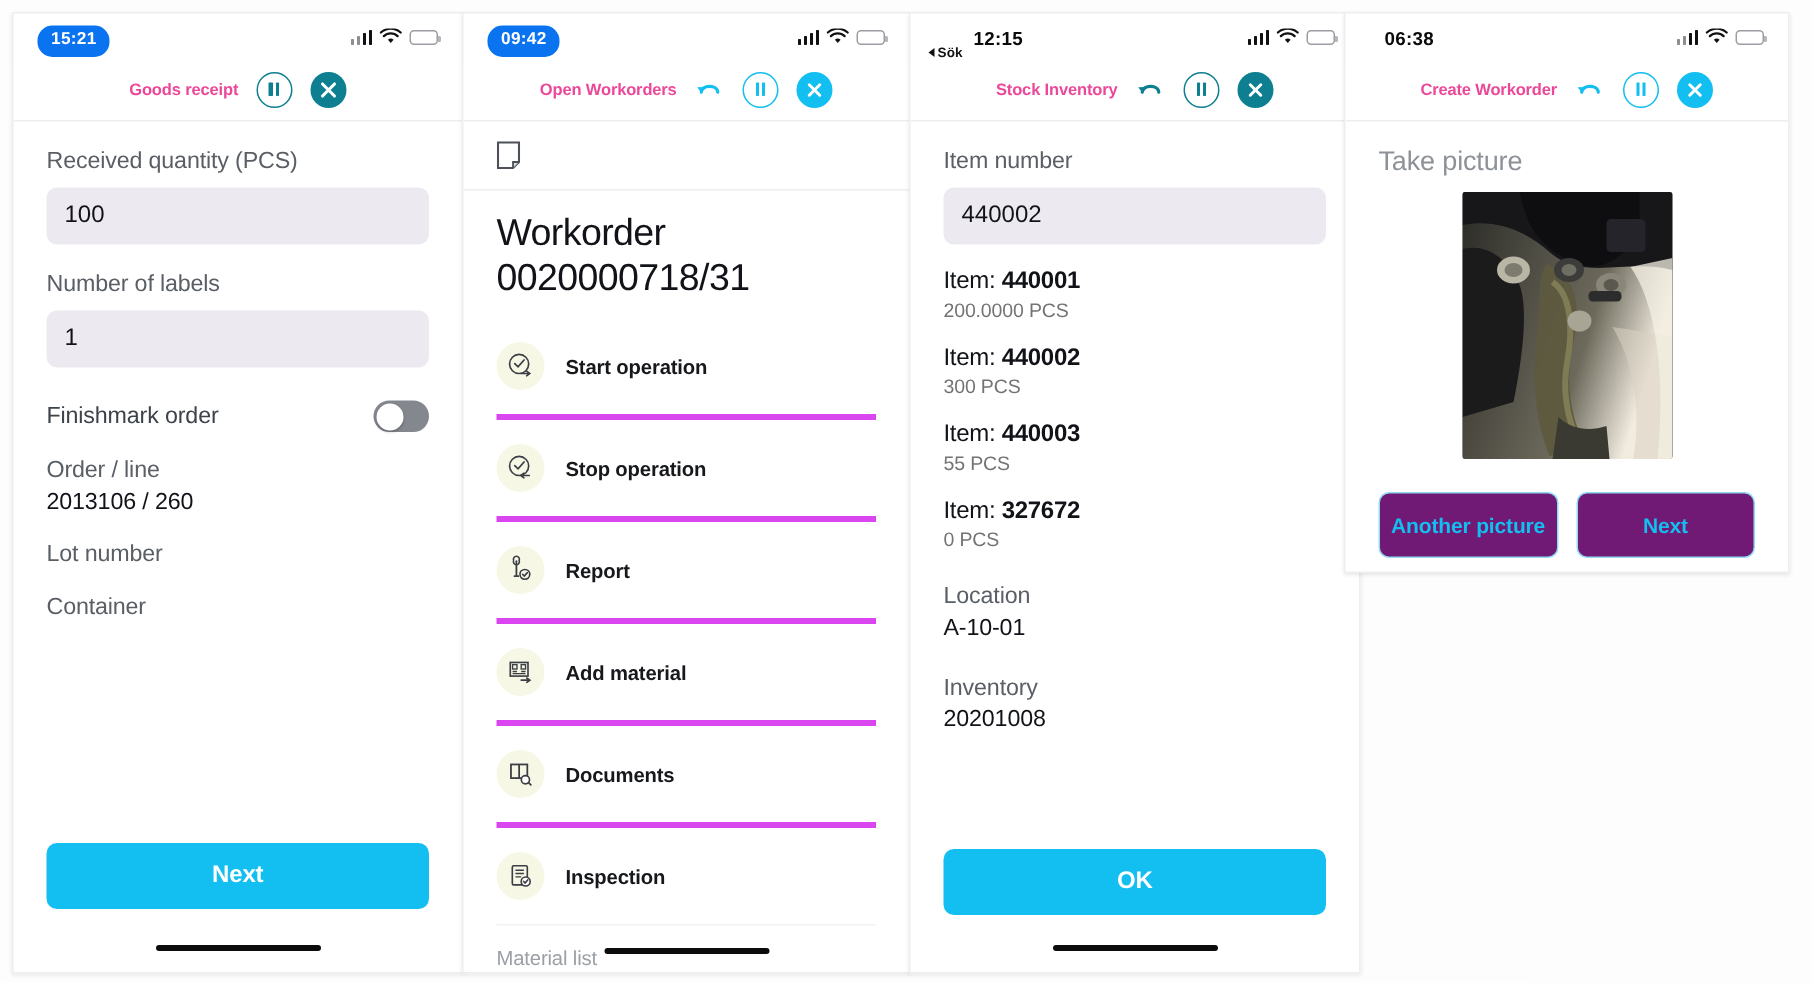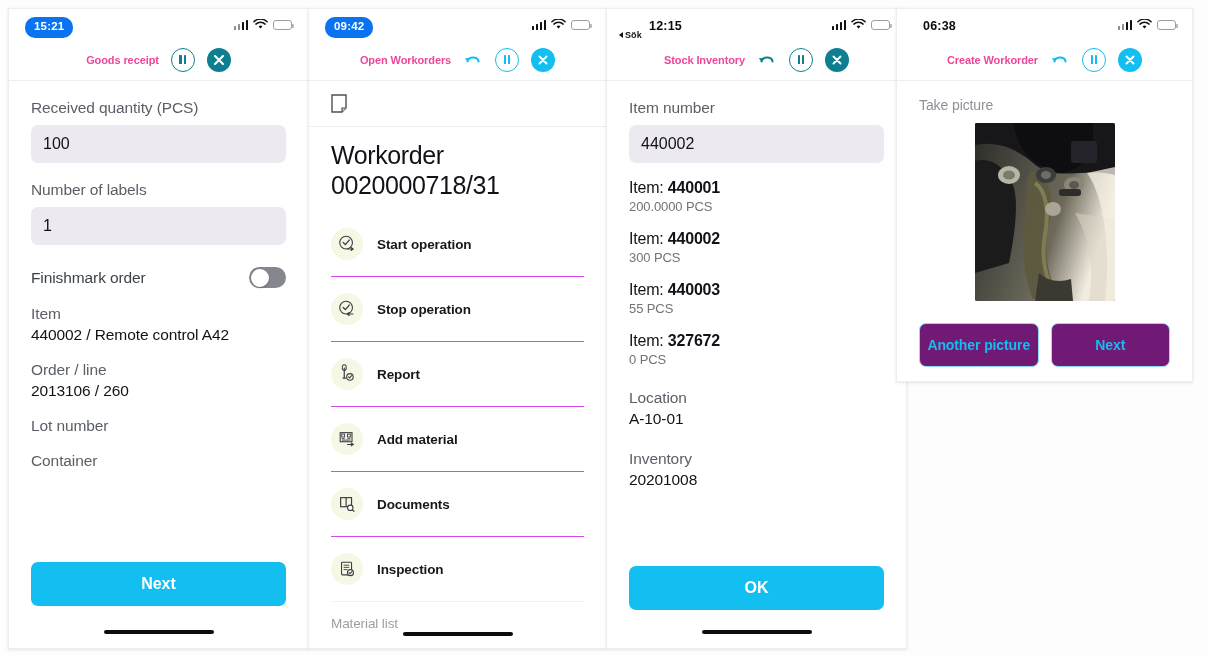--- a/index.html
+++ b/index.html
@@ -141,40 +141,40 @@
     padding:0 22px;box-sizing:border-box;
   }
   .note-ic{width:16px;height:19px;}
   .wo-title{
     font-size:25px;line-height:1.18;color:#111318;font-weight:normal;
     padding:14px 22px 12px 22px;letter-spacing:-.4px;
   }
   .menu-list{padding:0 22px;box-sizing:border-box;}
   .menu-item{
     height:64px;display:flex;align-items:center;gap:14px;
-    border-bottom:1px solid #d946ef;
+    border-bottom:4px solid #d946ef;
   }
   .menu-item:last-child{border-bottom:1px solid #f1f2f4;}
   .mi-ic{
     width:32px;height:32px;flex:0 0 32px;border-radius:50%;
     background:#f6f7e4;display:flex;align-items:center;justify-content:center;
   }
   .mi-label{font-size:13.5px;font-weight:bold;color:#16181c;letter-spacing:-.1px;}
   .muted-foot{
     font-size:13.5px;color:#9aa0a6;padding:14px 22px 0 22px;letter-spacing:-.1px;
   }
 
   
   .inv-item{margin-top:16px;}
   .inv-item .line1{font-size:16px;color:#111318;letter-spacing:-.2px;}
   .inv-item .line1 b{font-weight:bold;}
   .inv-item .line2{font-size:13px;color:#737373;margin-top:2px;letter-spacing:-.1px;}
 
   
-  .p4-label{font-size:14px;color:#8d9298;margin:16px 0 10px 0;letter-spacing:-.1px;}
+  .p4-label{font-size:18px;color:#8d9298;margin:16px 0 10px 0;letter-spacing:-.1px;}
   .photo-wrap{display:flex;justify-content:center;}
   .photo{
     width:140px;height:178px;border-radius:2px;overflow:hidden;position:relative;
     background:#2b2a26;
   }
   .photo svg{display:block;width:100%;height:100%;}
   .p4-btns{display:flex;gap:12px;margin-top:22px;}
   .ghost-btn{
     flex:1 1 0;height:42px;border:1.5px solid #8fdcf4;border-radius:7px;
     background:#701a75;color:#13bef0;font-size:14px;font-weight:bold;
@@ -225,24 +225,20 @@
       <div class="field-label">Number of labels</div>
       <div class="field-box">1</div>
 
       <div class="row-toggle">
         <span class="k">Finishmark order</span>
         <span class="toggle">
           <span class="knob"></span>
         </span>
       </div>
 
-      <div class="kv">
-        <div class="k">Item</div>
-        <div class="v">440002 / Remote control A42</div>
-      </div>
       <div class="kv">
         <div class="k">Order / line</div>
         <div class="v">2013106 / 260</div>
       </div>
       <div class="kv">
         <div class="k">Lot number</div>
       </div>
       <div class="kv">
         <div class="k">Container</div>
       </div>

